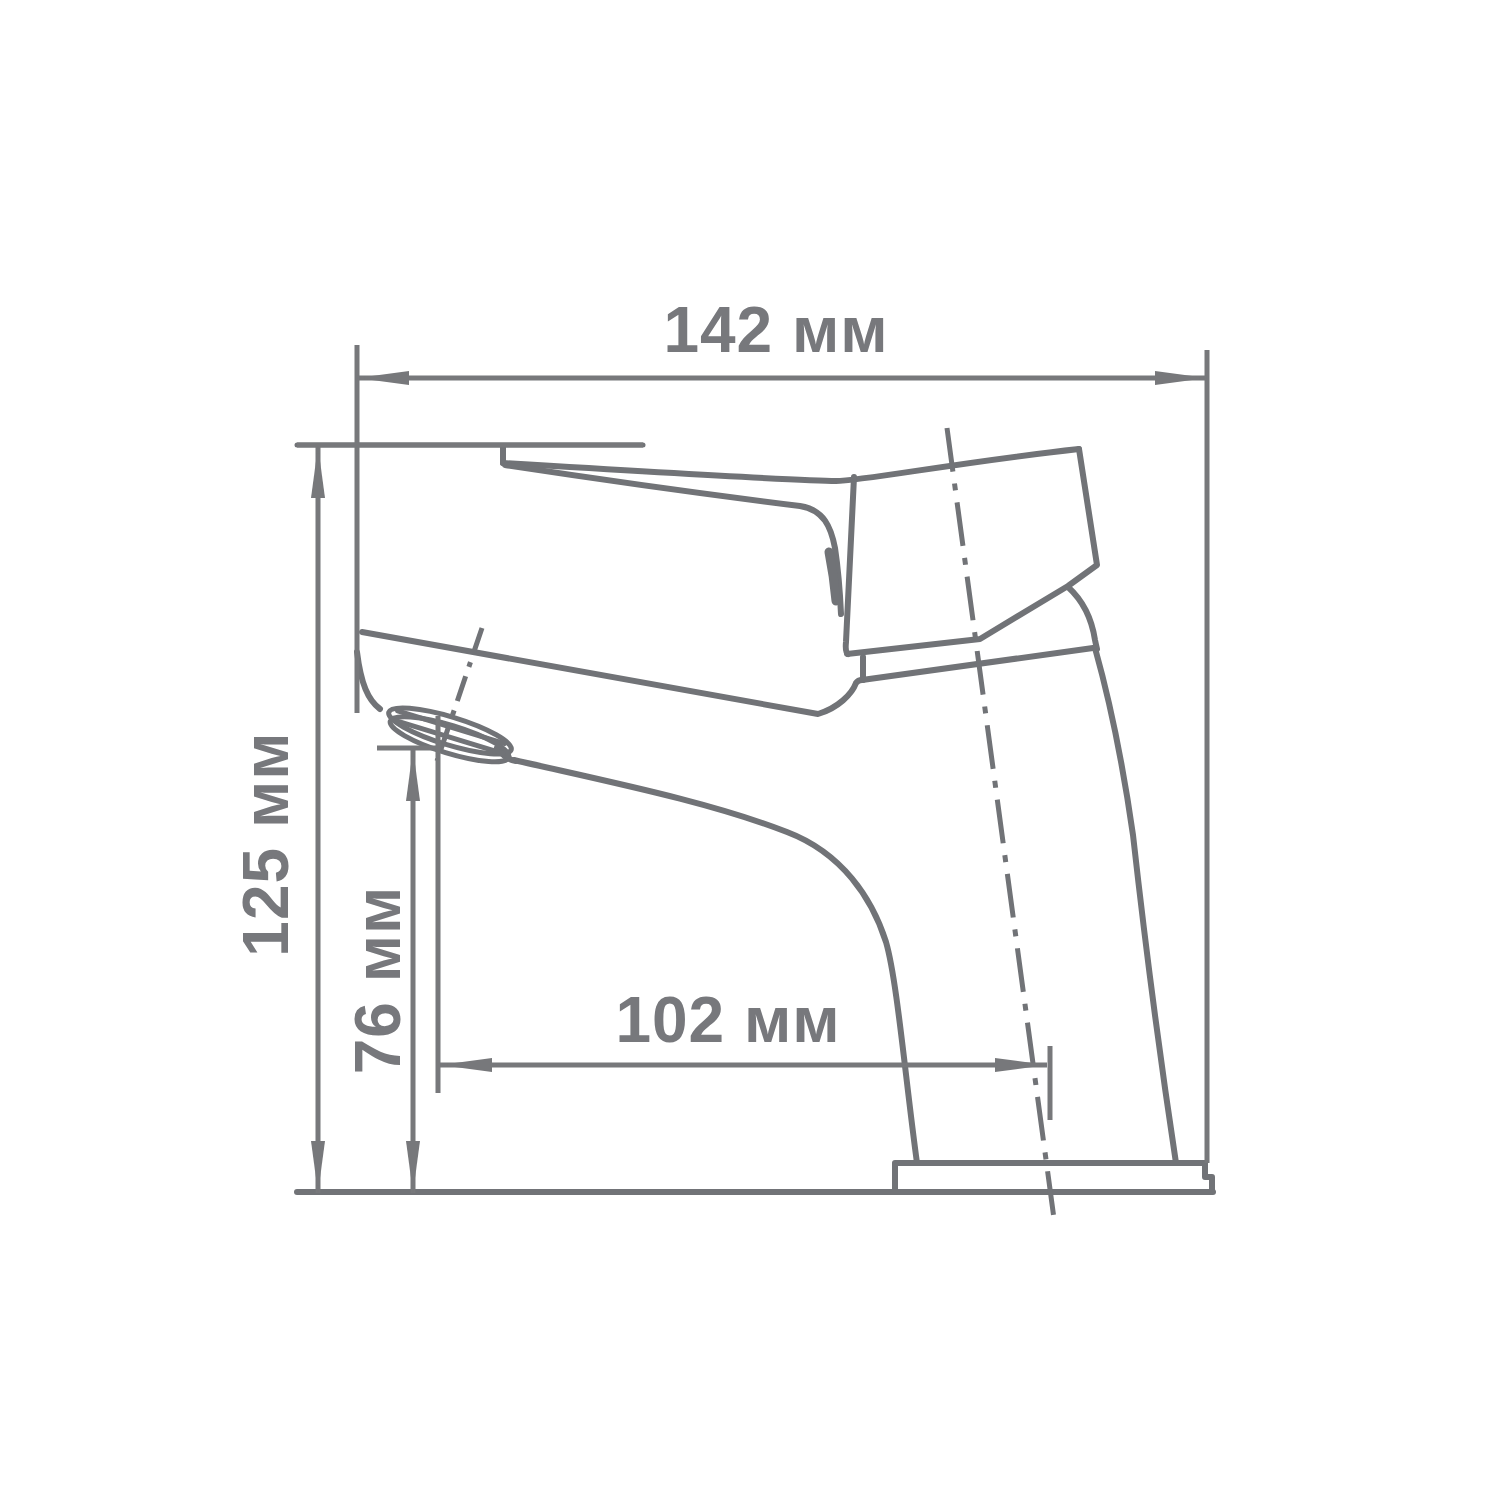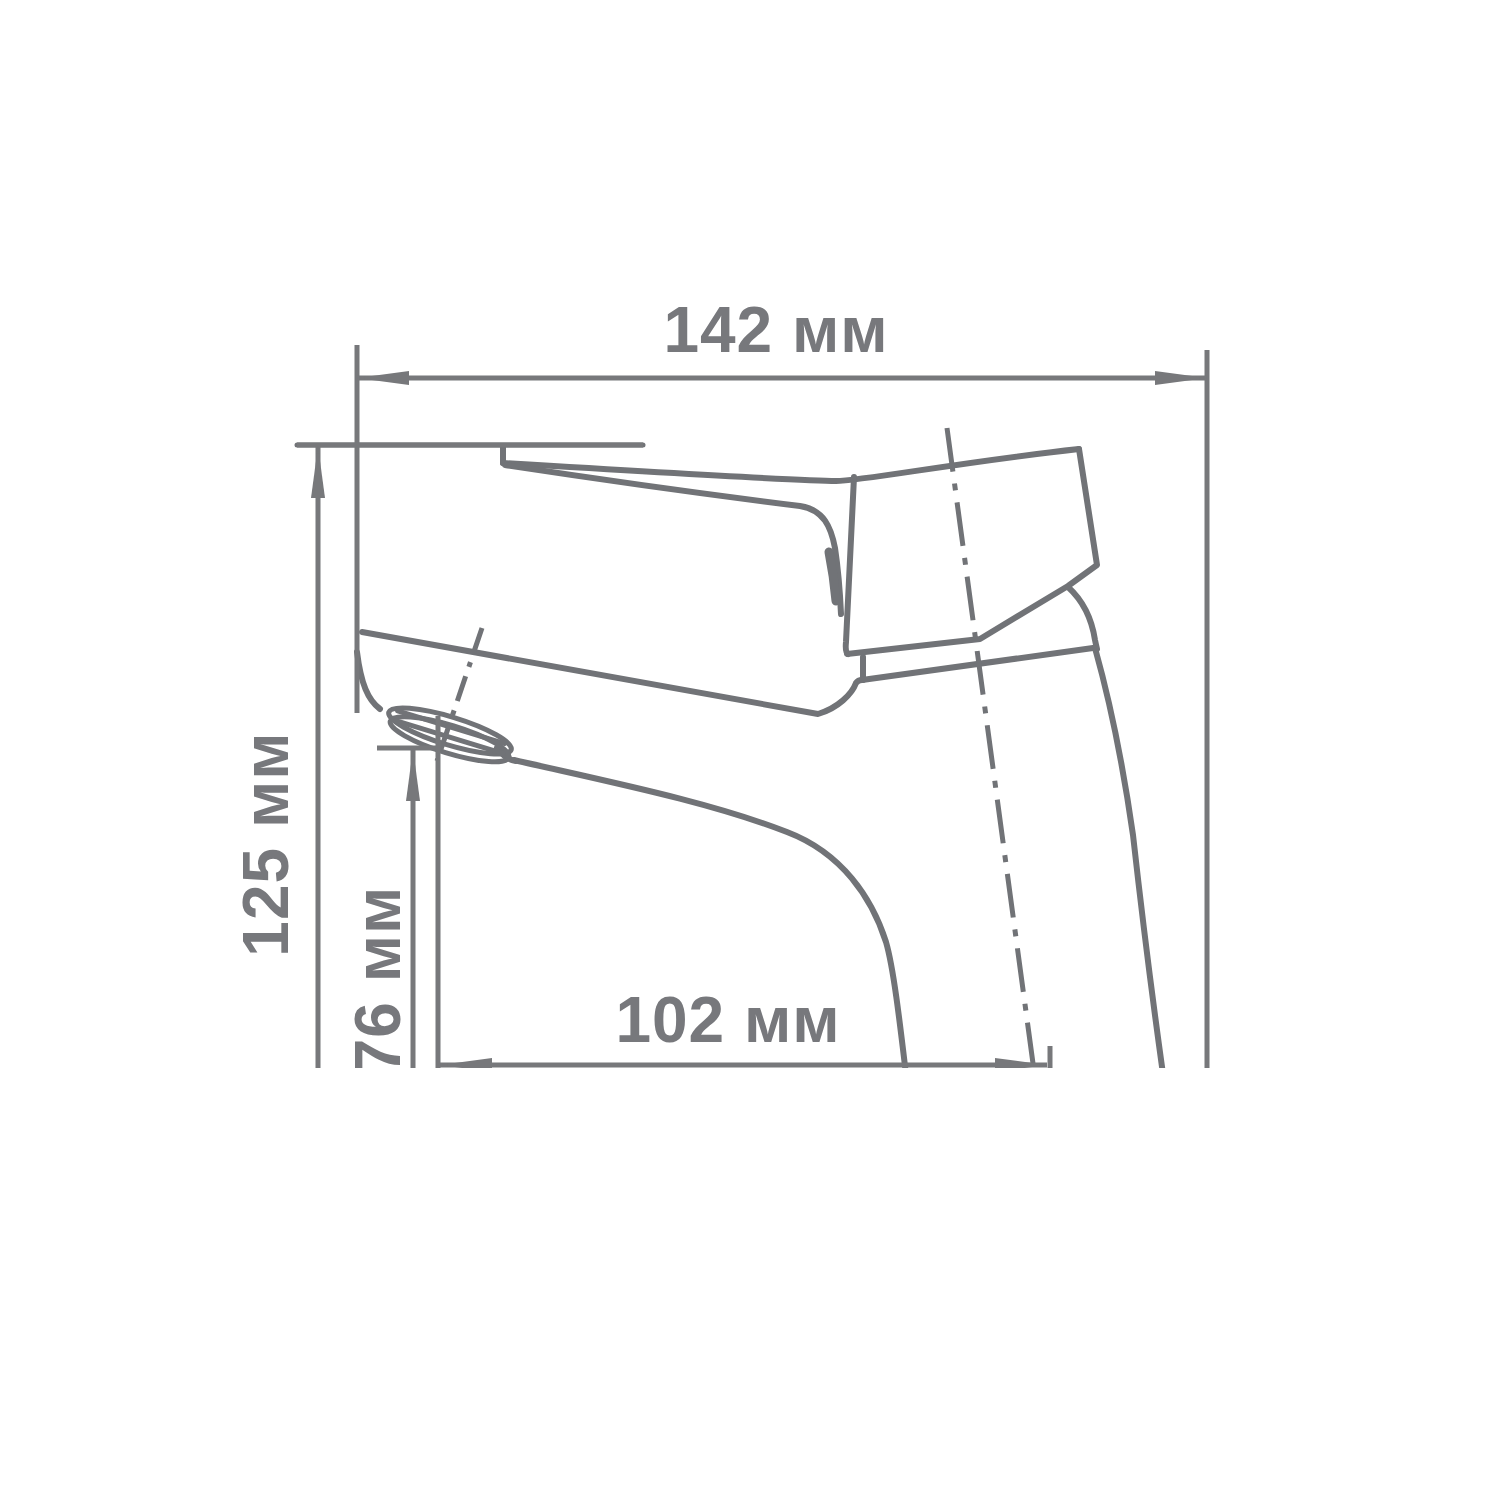--- a/index.html
+++ b/index.html
@@ -1,16 +1,16 @@
 <!DOCTYPE html>
 <html><head>
 <meta charset="utf-8">
 <style>
   html,body{margin:0;padding:0;background:#ffffff;}
-  .sheet{width:1500px;height:1068px;position:relative;background:#ffffff;overflow:hidden;}
+  .sheet{width:1500px;height:1500px;position:relative;background:#ffffff;overflow:hidden;}
   svg{display:block;}
   .outline{stroke:#717377;stroke-width:6;fill:none;stroke-linecap:round;stroke-linejoin:round;}
   .thin{stroke-width:5;}
   .dim{stroke:#77787b;stroke-width:5;fill:none;stroke-linecap:butt;}
   .arrow{fill:#77787b;stroke:none;}
   .cline{stroke:#717377;stroke-width:5;fill:none;stroke-linecap:butt;}
   .lbl{font-family:"Liberation Sans","DejaVu Sans",sans-serif;font-weight:700;font-size:64px;fill:#77787c;letter-spacing:1px;}
 </style>
 </head>
 <body>

